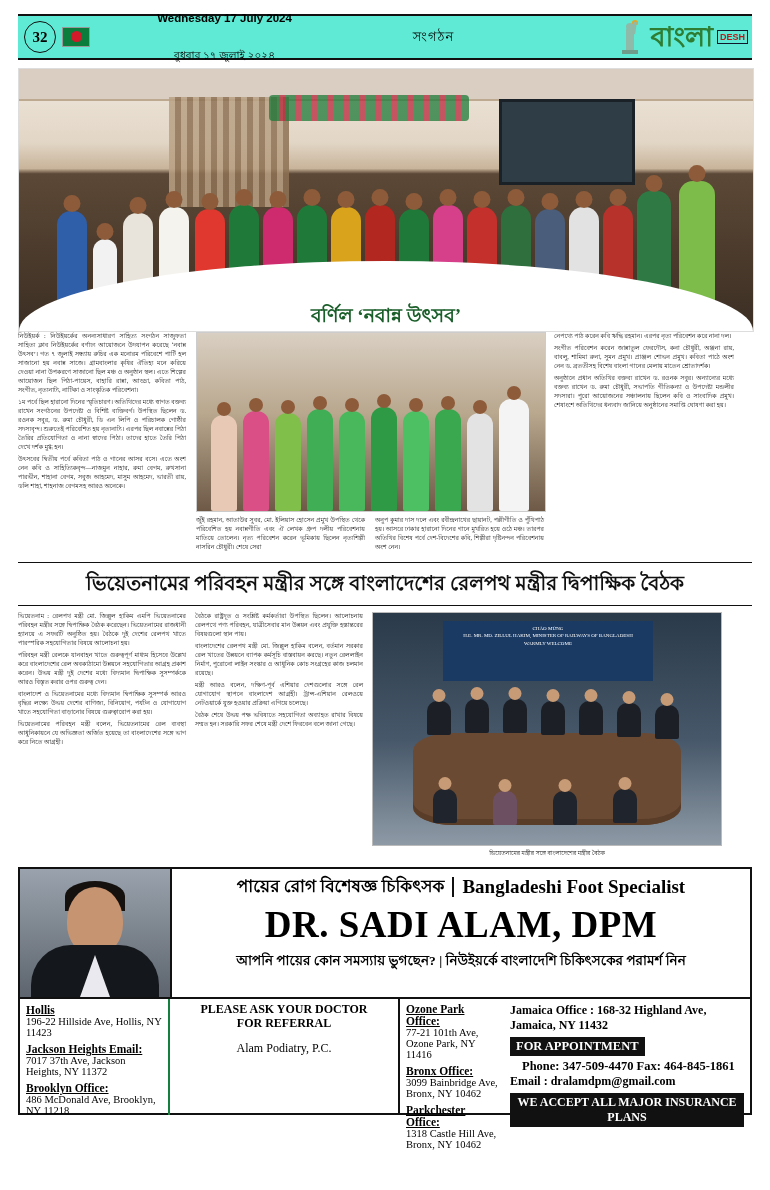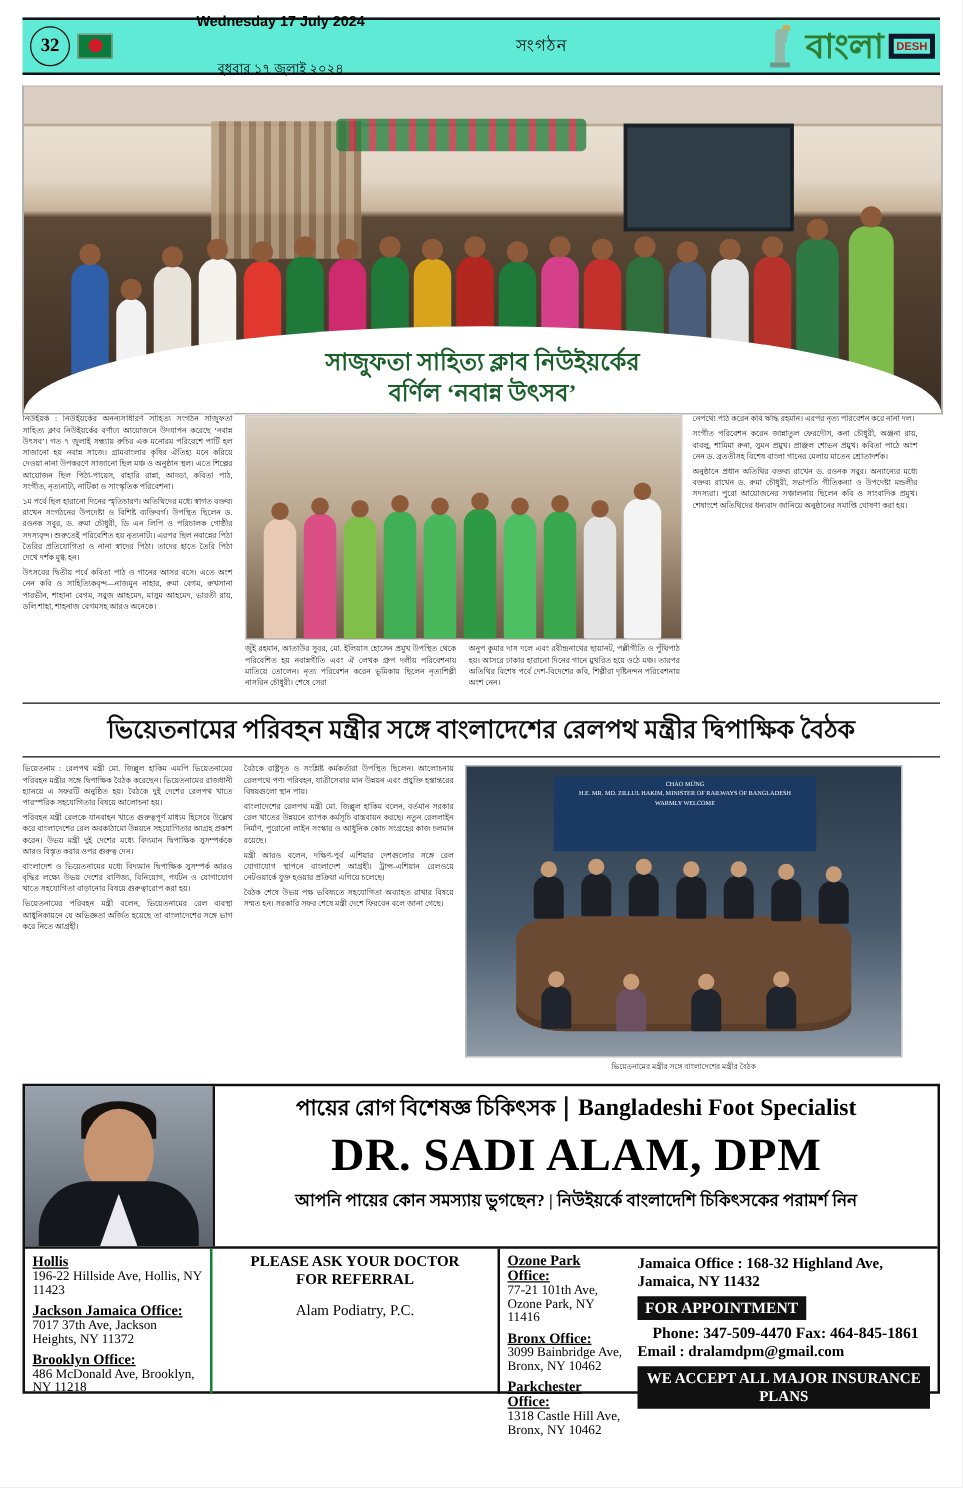--- a/index.html
+++ b/index.html
@@ -72,21 +72,21 @@
   }
   .logo{
     display:flex;align-items:center;gap:4px;
   }
   .logo .bn{
     font-family:"Liberation Sans",sans-serif;
     font-weight:bold;font-size:27px;color:#2e7d32;line-height:1;
   }
   .logo .desh{
     font-family:"Liberation Sans",sans-serif;
-    font-size:9px;font-weight:bold;color:#b71c1c;border:4px solid #0f172a;padding:1px 2px;
+    font-size:9px;font-weight:bold;color:#b71c1c;border:1px solid #0f172a;padding:1px 2px;
   }
 
   
   .hero{
     margin-top:8px;position:relative;width:100%;height:262px;overflow:hidden;border:1px solid #ddd;
     background:#2b2118;
   }
   .hero .room{
     position:absolute;inset:0;
     background:
@@ -272,21 +272,20 @@
       <div class="p" style="left:448px;width:30px;height:124px;background:#c4302b;"></div>
       <div class="p" style="left:482px;width:30px;height:126px;background:#2f6f3d;"></div>
       <div class="p" style="left:516px;width:30px;height:122px;background:#4a5d7a;"></div>
       <div class="p" style="left:550px;width:30px;height:124px;background:#e2e2e2;"></div>
       <div class="p" style="left:584px;width:30px;height:126px;background:#b8322c;"></div>
       <div class="p" style="left:618px;width:34px;height:140px;background:#2f7a44;"></div>
       <div class="p" style="left:660px;width:36px;height:150px;background:#7dbb4b;"></div>
     </div>
     <div class="caption-arc"></div>
     <div class="caption-text">
-      <div>সাজুফতা সাহিত্য ক্লাব নিউইয়র্কের</div>
       <div>বর্ণিল ‘নবান্ন উৎসব’</div>
     </div>
   </div>
 
   <div class="art1-wrap">
     <div class="col c1">
       <p>নিউইয়র্ক : নিউইয়র্কের অনন্যসাধারণ সাহিত্য সংগঠন সাজুফতা সাহিত্য ক্লাব নিউইয়র্কের বর্ণাঢ্য আয়োজনে উদযাপন করেছে ‘নবান্ন উৎসব’। গত ৭ জুলাই সন্ধ্যায় রুচির এক মনোরম পরিবেশে পার্টি হল সাজানো হয় নবান্ন সাজে। গ্রামবাংলার কৃষির ঐতিহ্য মনে করিয়ে দেওয়া নানা উপকরণে সাজানো ছিল মঞ্চ ও অনুষ্ঠান স্থল। এতে শিল্পের আয়োজন ছিল পিঠা-পায়েস, বাহারি রান্না, আড্ডা, কবিতা পাঠ, সংগীত, নৃত্যনাট্য, নাটিকা ও সাংস্কৃতিক পরিবেশনা।</p>
       <p>১ম পর্বে ছিল হারানো দিনের স্মৃতিচারণ। অতিথিদের মধ্যে স্বাগত বক্তব্য রাখেন সংগঠনের উপদেষ্টা ও বিশিষ্ট ব্যক্তিবর্গ। উপস্থিত ছিলেন ড. রওনক সবুর, ড. রুমা চৌধুরী, ডি এন লিপি ও পরিচালক গোষ্ঠীর সদস্যবৃন্দ। শুরুতেই পরিবেশিত হয় নৃত্যনাট্য। এরপর ছিল নবান্নের পিঠা তৈরির প্রতিযোগিতা ও নানা স্বাদের পিঠা। তাদের হাতে তৈরি পিঠা দেখে দর্শক মুগ্ধ হন।</p>
       <p>উৎসবের দ্বিতীয় পর্বে কবিতা পাঠ ও গানের আসর বসে। এতে অংশ নেন কবি ও সাহিত্যিকবৃন্দ—নাজমুন নাহার, রুমা বেগম, রুখসানা পারভীন, শাহানা বেগম, সবুজ আহমেদ, মাসুম আহমেদ, ভারতী রায়, ডলি শাহা, শাহনাজ বেগমসহ আরও অনেকে।</p>
     </div>
@@ -379,21 +378,21 @@
         <div class="ad-line3">আপনি পায়ের কোন সমস্যায় ভুগছেন? | নিউইয়র্কে বাংলাদেশি চিকিৎসকের পরামর্শ নিন</div>
       </div>
     </div>
     <div class="adbotflex">
       <div class="ad-left">
         <div class="office">
           <div class="t">Hollis</div>
           <div class="a">196-22 Hillside Ave, Hollis, NY 11423</div>
         </div>
         <div class="office">
-          <div class="t">Jackson Jamaica Office:</div>
+          <div class="t">Jackson Heights Email:</div>
           <div class="a">7017 37th Ave, Jackson Heights, NY 11372</div>
         </div>
         <div class="office">
           <div class="t">Brooklyn Office:</div>
           <div class="a">486 McDonald Ave, Brooklyn, NY 11218</div>
         </div>
       </div>
       <div class="ad-mid">
         <div class="ref">PLEASE ASK YOUR DOCTOR</div>
         <div class="ref">FOR REFERRAL</div>

